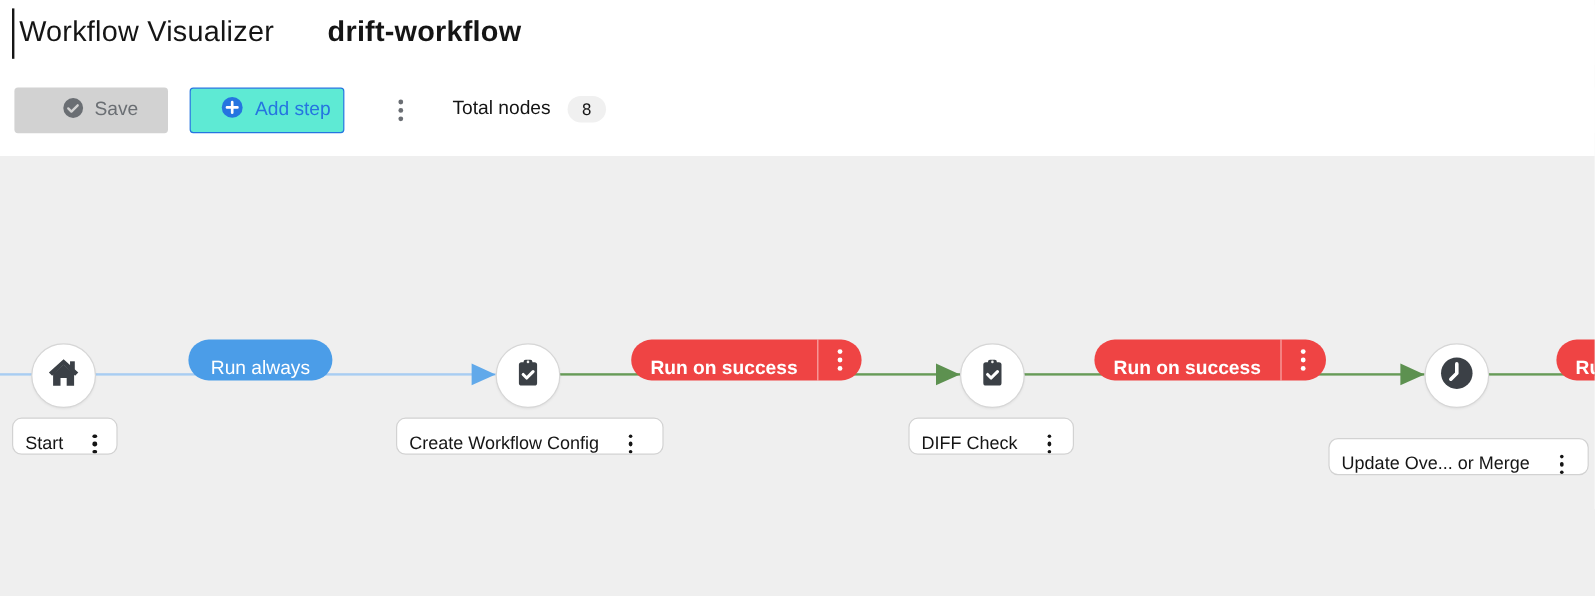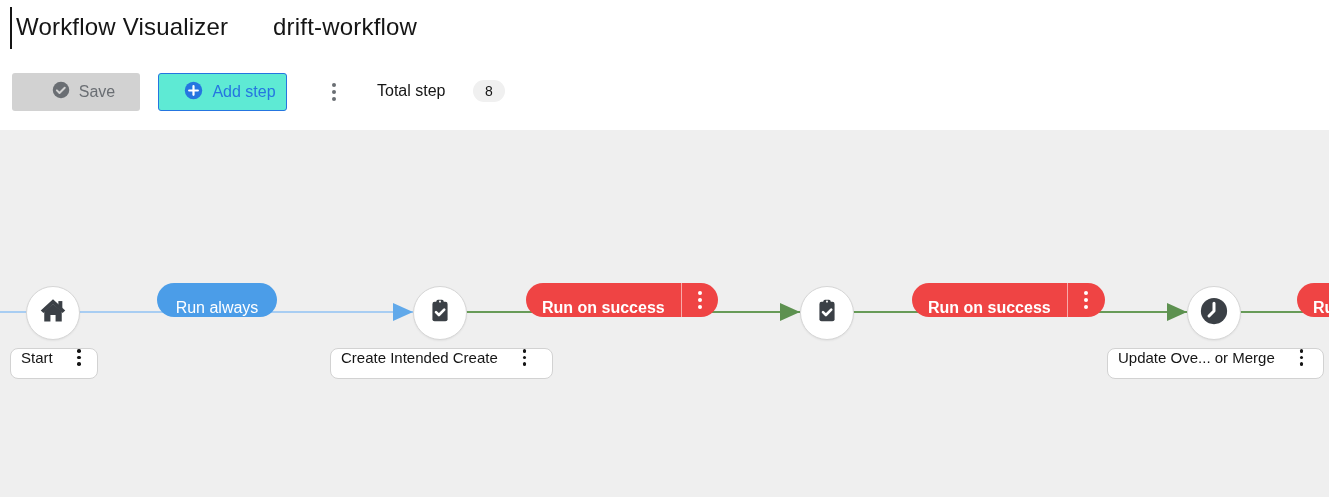--- a/index.html
+++ b/index.html
@@ -4,21 +4,21 @@
 <style>
   html,body{margin:0;padding:0;}
   body{
     width:1329px;height:497px;overflow:hidden;background:#ffffff;
     font-family:"Liberation Sans",sans-serif;color:#151515;position:relative;
   }
   
   .header{position:absolute;left:0;top:4px;width:100%;height:50px;background:#fff;}
   .caret{position:absolute;left:10px;top:3px;width:1.5px;height:42px;background:#151515;}
   .page-title{position:absolute;left:16px;top:9px;font-size:24px;font-weight:500;letter-spacing:0.2px;}
-  .wf-name{position:absolute;left:273px;top:9px;font-size:24px;font-weight:400;letter-spacing:0.2px;}
+  .wf-name{position:absolute;left:273px;top:9px;font-size:24px;font-weight:700;letter-spacing:0.2px;}
   
   .toolbar{position:absolute;left:0;top:73px;width:100%;height:38px;background:#fff;}
   .btn{display:inline-flex;align-items:center;justify-content:center;gap:9px;height:38px;
        font-size:16px;border-radius:3px;cursor:pointer;font-family:inherit;padding-left:21px;}
   .btn-save{position:absolute;left:12px;top:0;width:128px;background:#d2d2d2;border:none;color:#6a6e73;}
   .btn-add{position:absolute;left:158px;top:0;width:129px;background:#5eead4;border:1px solid #2575e0;color:#2575e0;}
   .icon-svg{display:inline-block;vertical-align:middle;}
   .kebab{display:inline-flex;flex-direction:column;align-items:center;justify-content:center;gap:3px;
          background:transparent;border:none;cursor:pointer;padding:0;}
   .kebab i{display:block;border-radius:50%;}
@@ -40,21 +40,21 @@
                box-shadow:0 1px 2px rgba(0,0,0,0.06);cursor:pointer;}
   .pill{position:absolute;top:153px;height:34px;border-radius:17px;display:flex;align-items:flex-end;
         color:#fff;font-size:16px;cursor:pointer;}
   .pill-blue{background:#4b9de8;justify-content:center;}
   .pill-green{background:#ef4444;font-weight:bold;}
   .pill .txt{padding:0 16px;white-space:nowrap;}
   .pill .divider{width:1px;height:34px;background:rgba(255,255,255,0.55);}
   .pill .kebab{width:40px;height:34px;}
   .pill .kebab i{width:4px;height:4px;background:#fff;}
   .node-label{position:absolute;top:218px;height:31px;background:#fff;border:1px solid #d2d2d2;border-radius:8px;
-              box-sizing:border-box;display:flex;align-items:flex-start;overflow:hidden;}
+              box-sizing:border-box;display:flex;align-items:flex-end;overflow:hidden;}
   .node-label .txt{display:flex;align-items:center;padding:0 10px;font-size:15px;white-space:nowrap;}
   .node-label .divider{width:1px;background:#d2d2d2;}
   .node-label .kebab{width:31px;}
   .node-label .kebab i{width:3.5px;height:3.5px;background:#151515;}
 </style>
 </head>
 <body>
 
 <div class="header">
   <div class="caret"></div>
@@ -79,21 +79,21 @@
           <path d="M12 6.5v11M6.5 12h11" stroke="#fff" stroke-width="2.8" stroke-linecap="round"></path>
         </svg>
     </span>
     <span>Add step</span>
   </button>
   <button class="kebab toolbar-kebab">
       <i></i>
       <i></i>
       <i></i>
     </button>
-  <span class="total-label">Total step</span>
+  <span class="total-label">Total nodes</span>
   <span class="badge">8</span>
 </div>
 
 <div class="canvas">
 
   <div class="edge edge-blue" style="left:0;width:413px;"></div>
   <div class="edge edge-green" style="left:440px;width:360px;"></div>
   <div class="edge edge-green" style="left:827px;width:360px;"></div>
   <div class="edge edge-green" style="left:1214px;width:115px;"></div>
 
@@ -174,31 +174,40 @@
     <span class="txt">Start</span>
     <span class="divider"></span>
     <button class="kebab">
         <i></i>
         <i></i>
         <i></i>
       </button>
   </div>
 
   <div class="node-label" style="left:330px;width:223px;">
-    <span class="txt">Create Intended Create</span>
-    <span class="divider"></span>
-    <button class="kebab">
-        <i></i>
-        <i></i>
-        <i></i>
-      </button>
-  </div>
-
-
-  <div class="node-label" style="left:1107px;width:217px;">
+    <span class="txt">Create Workflow Config</span>
+    <span class="divider"></span>
+    <button class="kebab">
+        <i></i>
+        <i></i>
+        <i></i>
+      </button>
+  </div>
+
+  <div class="node-label" style="left:757px;width:138px;">
+    <span class="txt">DIFF Check</span>
+    <span class="divider"></span>
+    <button class="kebab">
+        <i></i>
+        <i></i>
+        <i></i>
+      </button>
+  </div>
+
+  <div class="node-label" style="left:1107px;width:217px;margin-top:17px;">
     <span class="txt">Update Ove... or Merge</span>
     <span class="divider"></span>
     <button class="kebab">
         <i></i>
         <i></i>
         <i></i>
       </button>
   </div>
 
 </div>

